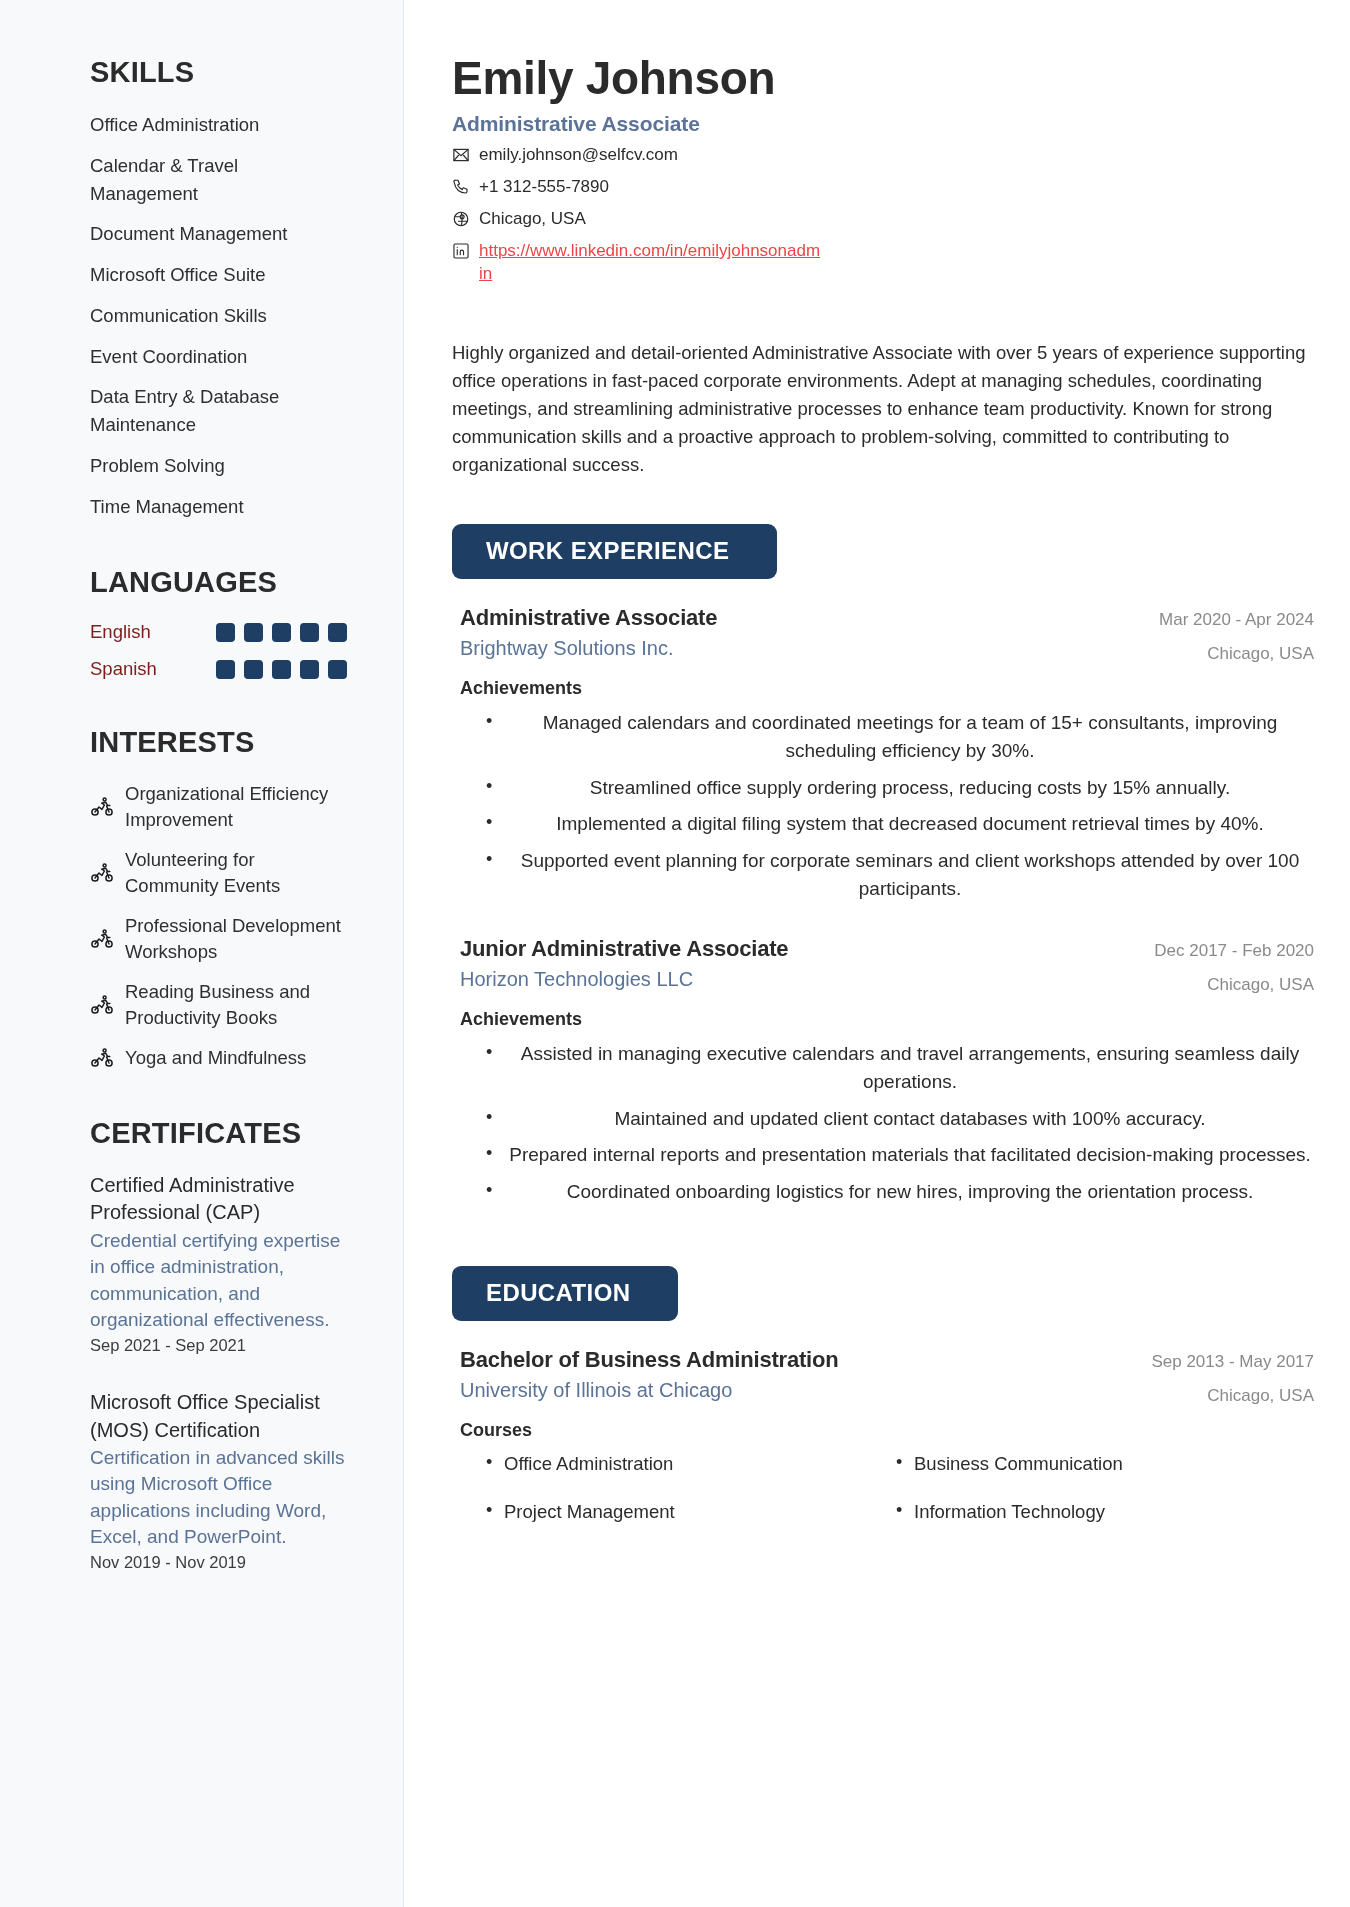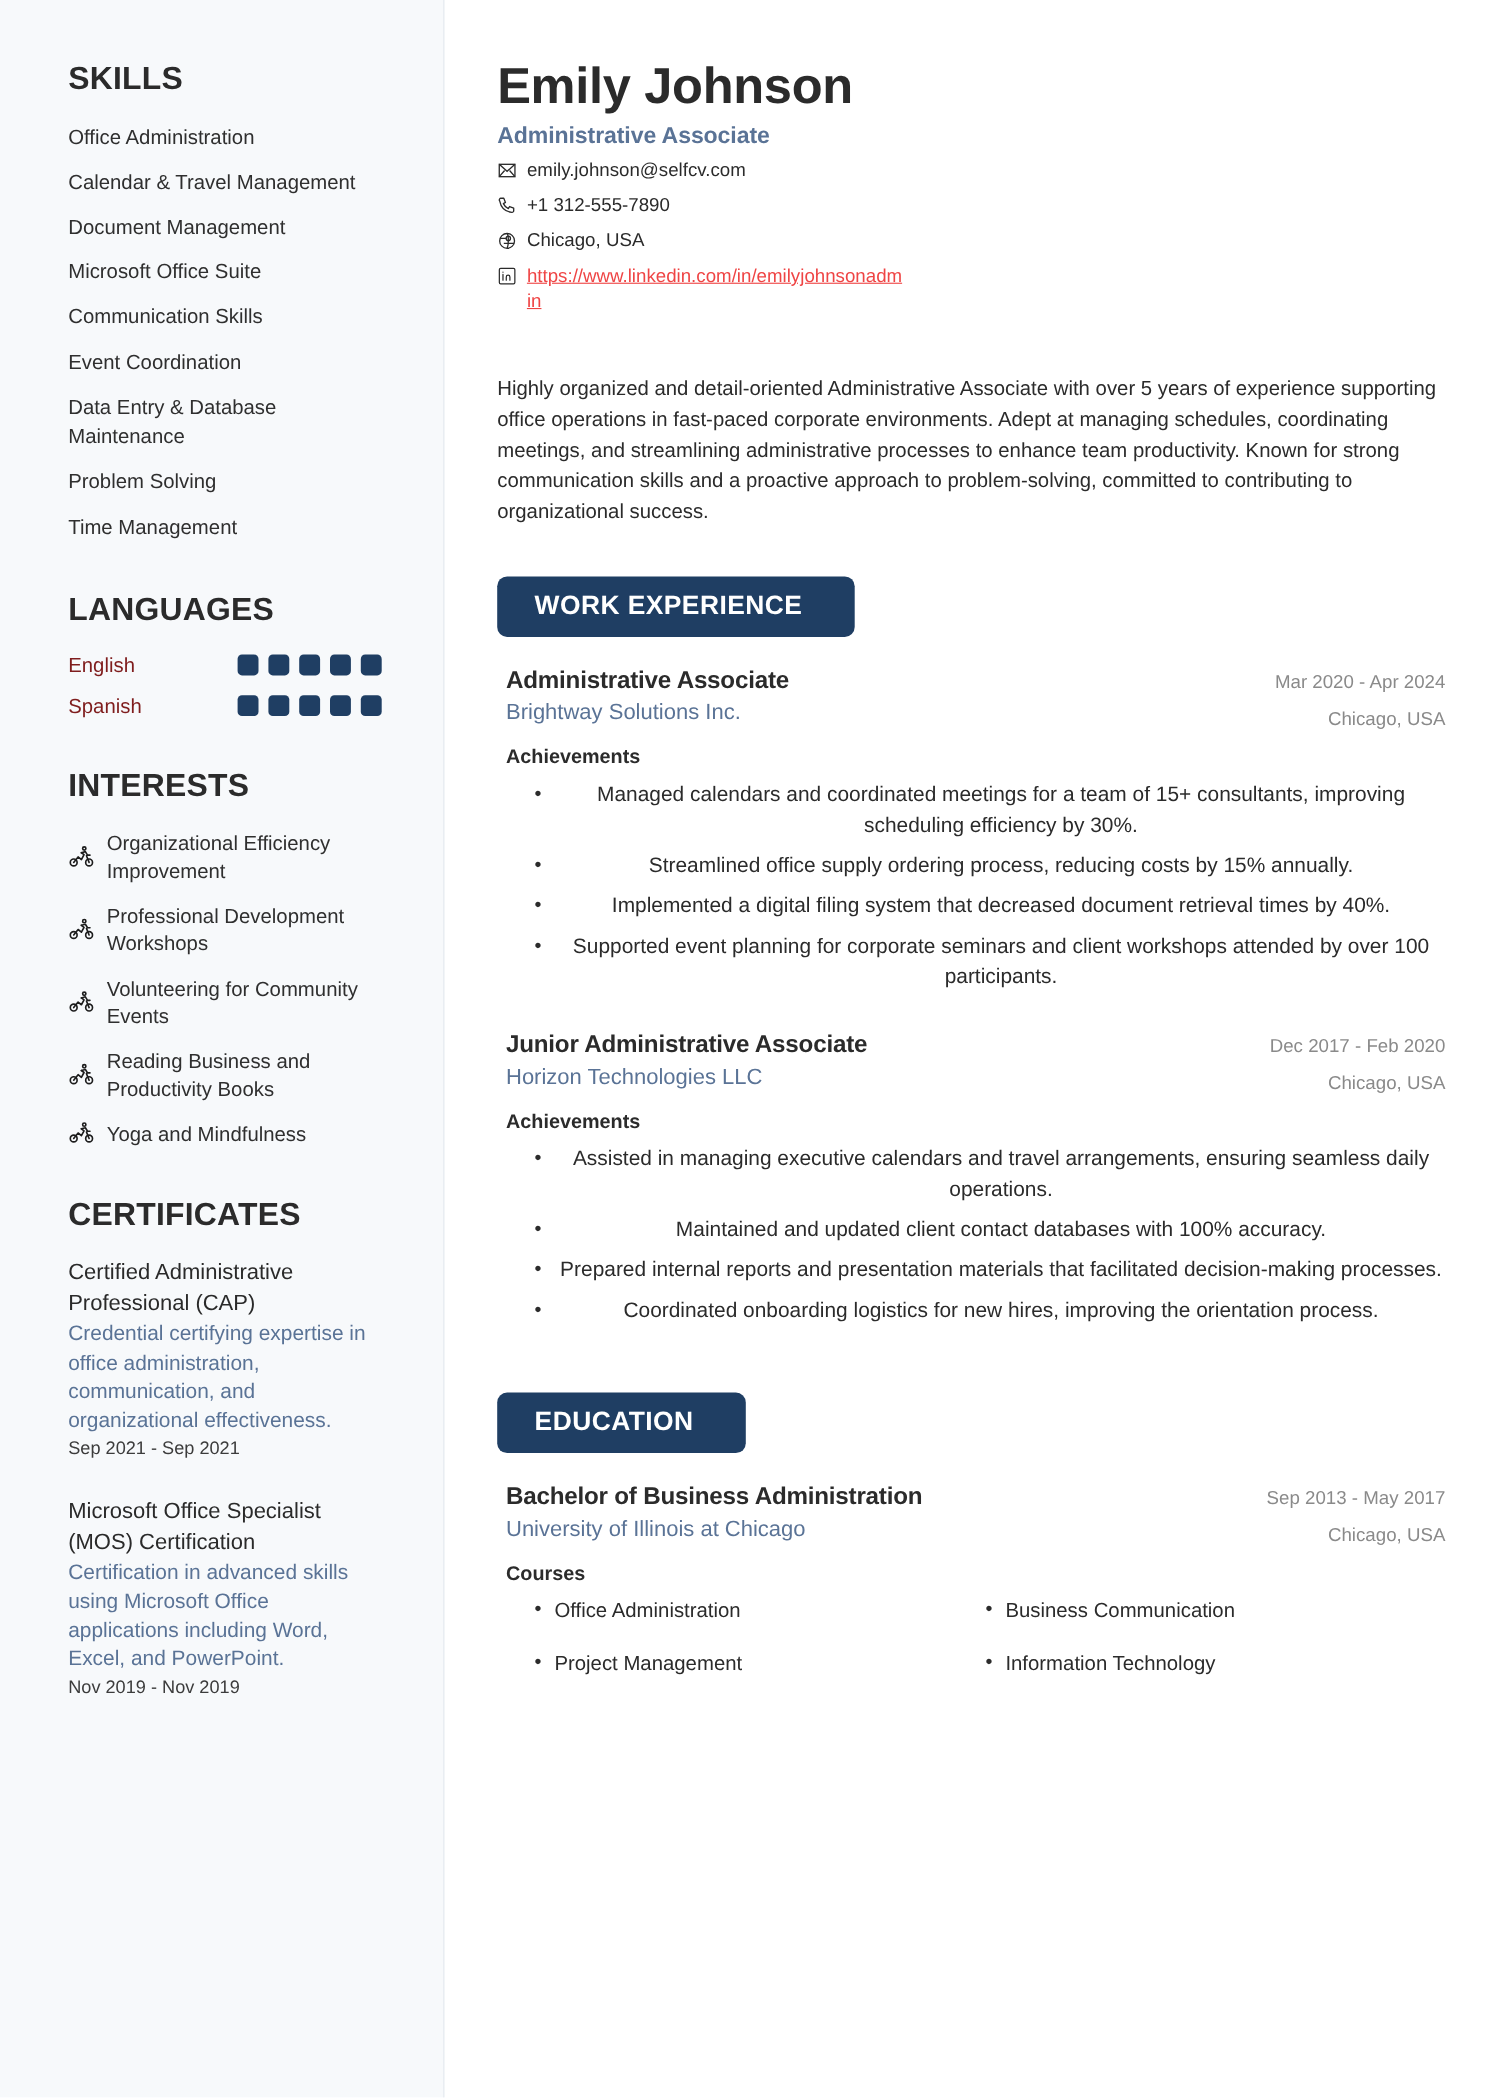--- a/index.html
+++ b/index.html
@@ -20,21 +20,21 @@
     background: #ffffff;
     overflow: hidden;
   }
 
   
   .sidebar {
     width: 404px;
     min-width: 404px;
     background: #f7f9fb;
     border-right: 1px solid #e3e8ee;
-    padding: 56px 56px 40px 62px;
+    padding: 56px 56px 40px 90px;
   }
 
   .side-h {
     font-size: 29px;
     font-weight: 800;
     letter-spacing: 0.2px;
     color: #2b2b2b;
     margin-bottom: 22px;
   }
 
@@ -336,31 +336,31 @@
             <span class="interest-label">Organizational Efficiency Improvement</span>
           </div>
           <div class="interest-row">
             <span class="bike-icon"><svg viewBox="0 0 24 24" fill="none" stroke="currentColor" stroke-width="1.5" stroke-linecap="round" stroke-linejoin="round">
                 <circle cx="5" cy="17" r="3.1"></circle>
                 <circle cx="19" cy="17" r="3.1"></circle>
                 <circle cx="14.6" cy="4.4" r="1.5"></circle>
                 <path d="M5 17l4-5 3 2.4 2.4-4.4L12 8.2"></path>
                 <path d="M12 8.2l3.6-1 2 3.2h2.2M19 17l-2.4-6"></path>
               </svg></span>
-            <span class="interest-label">Professional Development Workshops</span>
+            <span class="interest-label">Volunteering for Community Events</span>
           </div>
           <div class="interest-row">
             <span class="bike-icon"><svg viewBox="0 0 24 24" fill="none" stroke="currentColor" stroke-width="1.5" stroke-linecap="round" stroke-linejoin="round">
                 <circle cx="5" cy="17" r="3.1"></circle>
                 <circle cx="19" cy="17" r="3.1"></circle>
                 <circle cx="14.6" cy="4.4" r="1.5"></circle>
                 <path d="M5 17l4-5 3 2.4 2.4-4.4L12 8.2"></path>
                 <path d="M12 8.2l3.6-1 2 3.2h2.2M19 17l-2.4-6"></path>
               </svg></span>
-            <span class="interest-label">Volunteering for Community Events</span>
+            <span class="interest-label">Professional Development Workshops</span>
           </div>
           <div class="interest-row">
             <span class="bike-icon"><svg viewBox="0 0 24 24" fill="none" stroke="currentColor" stroke-width="1.5" stroke-linecap="round" stroke-linejoin="round">
                 <circle cx="5" cy="17" r="3.1"></circle>
                 <circle cx="19" cy="17" r="3.1"></circle>
                 <circle cx="14.6" cy="4.4" r="1.5"></circle>
                 <path d="M5 17l4-5 3 2.4 2.4-4.4L12 8.2"></path>
                 <path d="M12 8.2l3.6-1 2 3.2h2.2M19 17l-2.4-6"></path>
               </svg></span>
             <span class="interest-label">Reading Business and Productivity Books</span>

